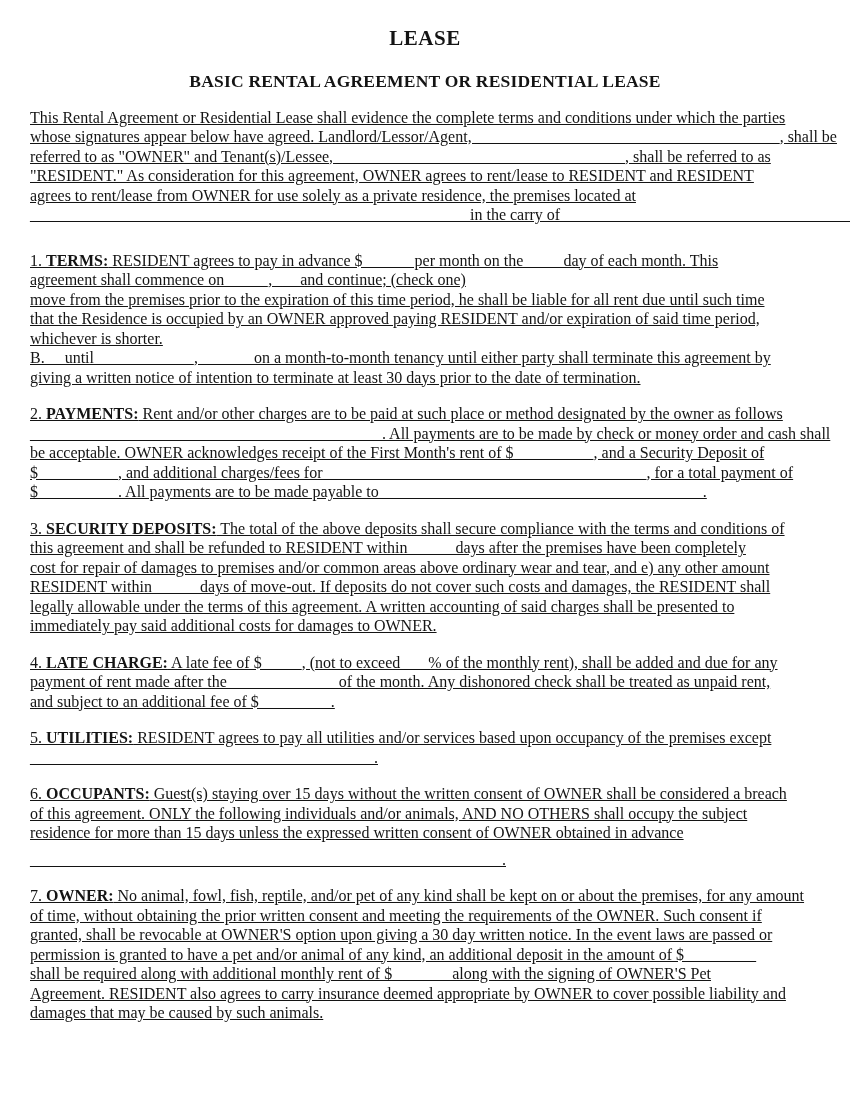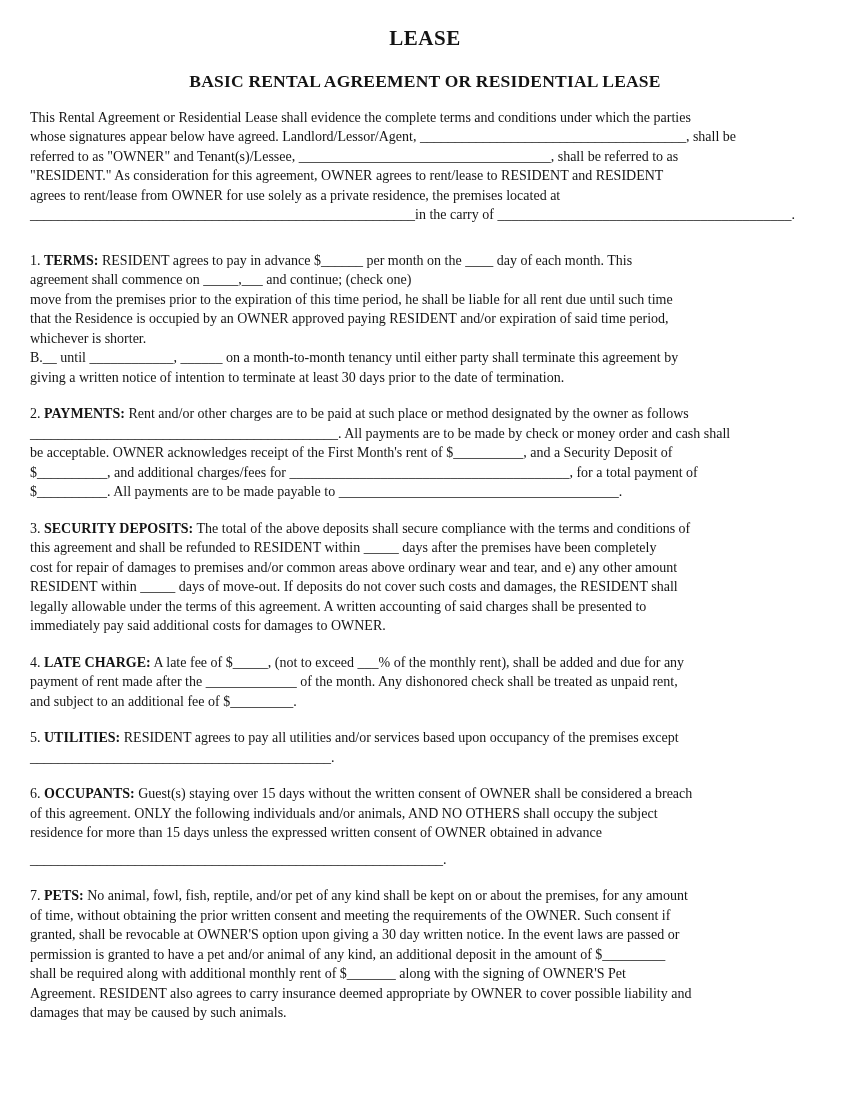--- a/index.html
+++ b/index.html
@@ -33,23 +33,24 @@
     margin: 0 0 17px 0;
     letter-spacing: 0.2px;
   }
   .para {
     margin: 0 0 17px 0;
   }
   .intro {
     margin-bottom: 26px;
   }
   .line {
-    font-size: 14px;
+    font-size: 16px;
     line-height: 19.5px;
     white-space: pre;
+    text-decoration: underline;
   }
   .bold {
     font-weight: bold;
   }
   
   [data-name="section-occupants"] .line:last-child {
     margin-top: 7px;
   }
 </style>
 </head>
@@ -100,21 +101,21 @@
         <div class="line" data-name="section-heading-line"><span data-name="section-number">5. </span><span class="bold" data-name="section-label">UTILITIES:</span> RESIDENT agrees to pay all utilities and/or services based upon occupancy of the premises except</div>
         <div class="line" data-name="text-line">___________________________________________.</div>
       </div>
       <div class="para" data-name="section-occupants">
         <div class="line" data-name="section-heading-line"><span data-name="section-number">6. </span><span class="bold" data-name="section-label">OCCUPANTS:</span> Guest(s) staying over 15 days without the written consent of OWNER shall be considered a breach</div>
         <div class="line" data-name="text-line">of this agreement. ONLY the following individuals and/or animals, AND NO OTHERS shall occupy the subject</div>
         <div class="line" data-name="text-line">residence for more than 15 days unless the expressed written consent of OWNER obtained in advance</div>
         <div class="line" data-name="text-line">___________________________________________________________.</div>
       </div>
       <div class="para" data-name="section-pets">
-        <div class="line" data-name="section-heading-line"><span data-name="section-number">7. </span><span class="bold" data-name="section-label">PETS:</span> No animal, fowl, fish, reptile, and/or pet of any kind shall be kept on or about the premises, for any amount</div>
+        <div class="line" data-name="section-heading-line"><span data-name="section-number">7. </span><span class="bold" data-name="section-label">OWNER:</span> No animal, fowl, fish, reptile, and/or pet of any kind shall be kept on or about the premises, for any amount</div>
         <div class="line" data-name="text-line">of time, without obtaining the prior written consent and meeting the requirements of the OWNER. Such consent if</div>
         <div class="line" data-name="text-line">granted, shall be revocable at OWNER'S option upon giving a 30 day written notice. In the event laws are passed or</div>
         <div class="line" data-name="text-line">permission is granted to have a pet and/or animal of any kind, an additional deposit in the amount of $_________</div>
         <div class="line" data-name="text-line">shall be required along with additional monthly rent of $_______ along with the signing of OWNER'S Pet</div>
         <div class="line" data-name="text-line">Agreement. RESIDENT also agrees to carry insurance deemed appropriate by OWNER to cover possible liability and</div>
         <div class="line" data-name="text-line">damages that may be caused by such animals.</div>
       </div>
     </div>
 </div>
 

